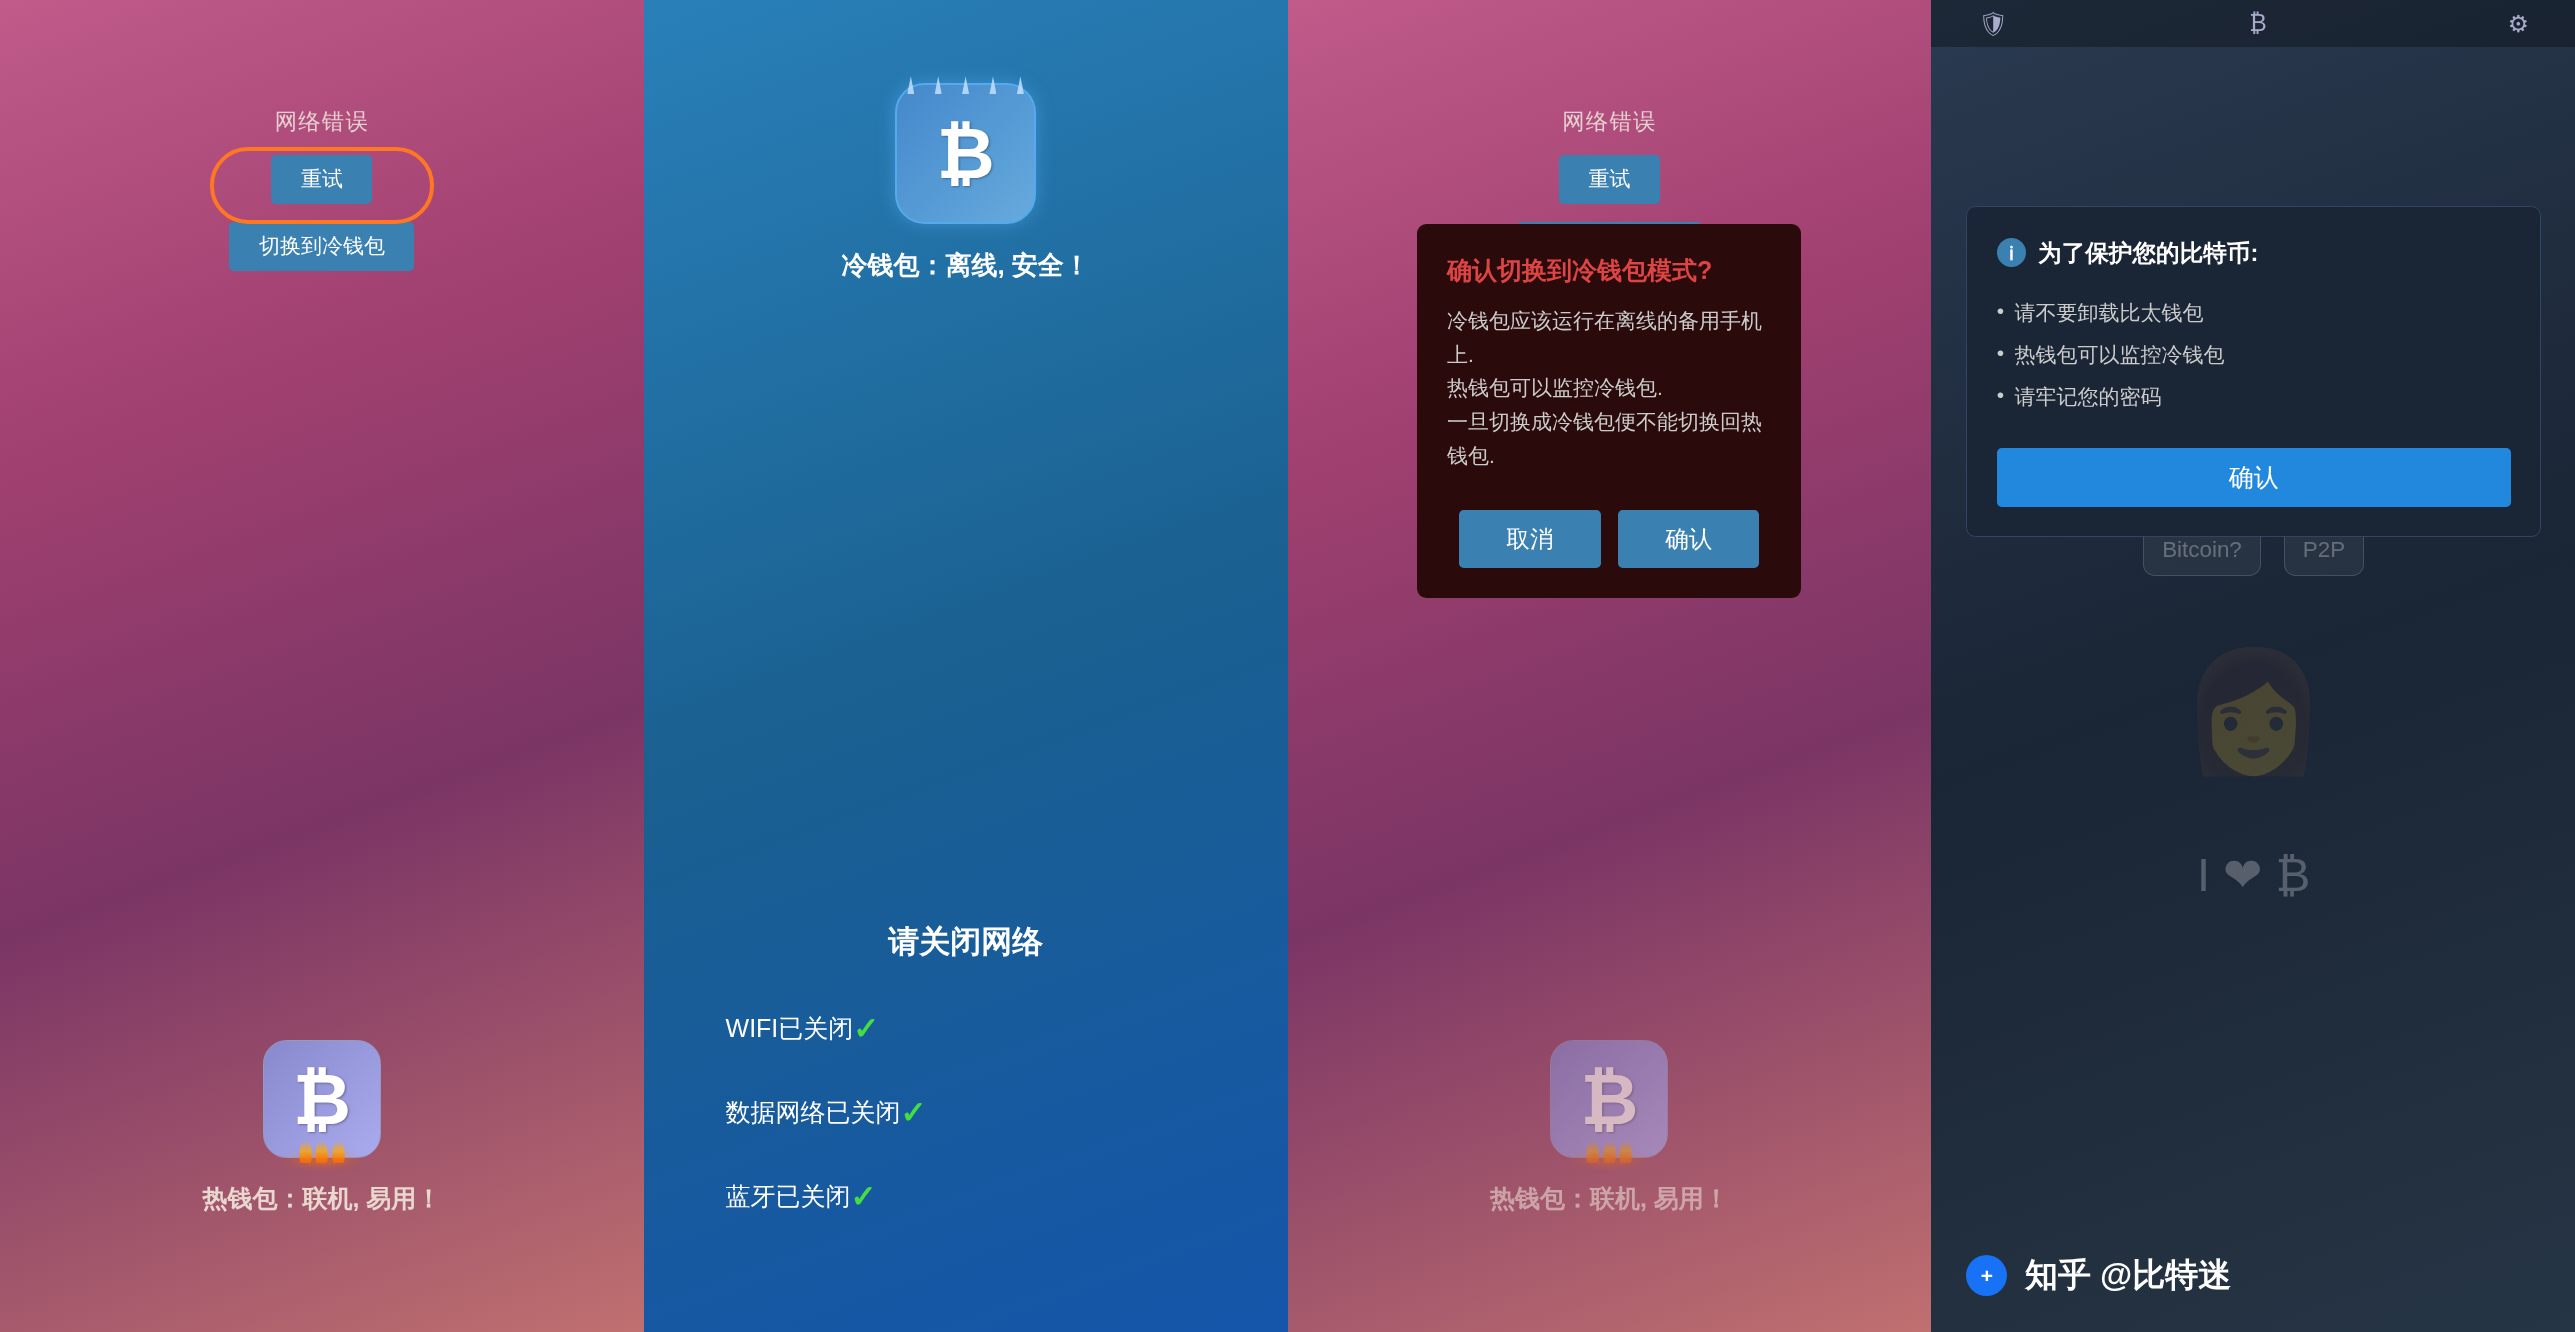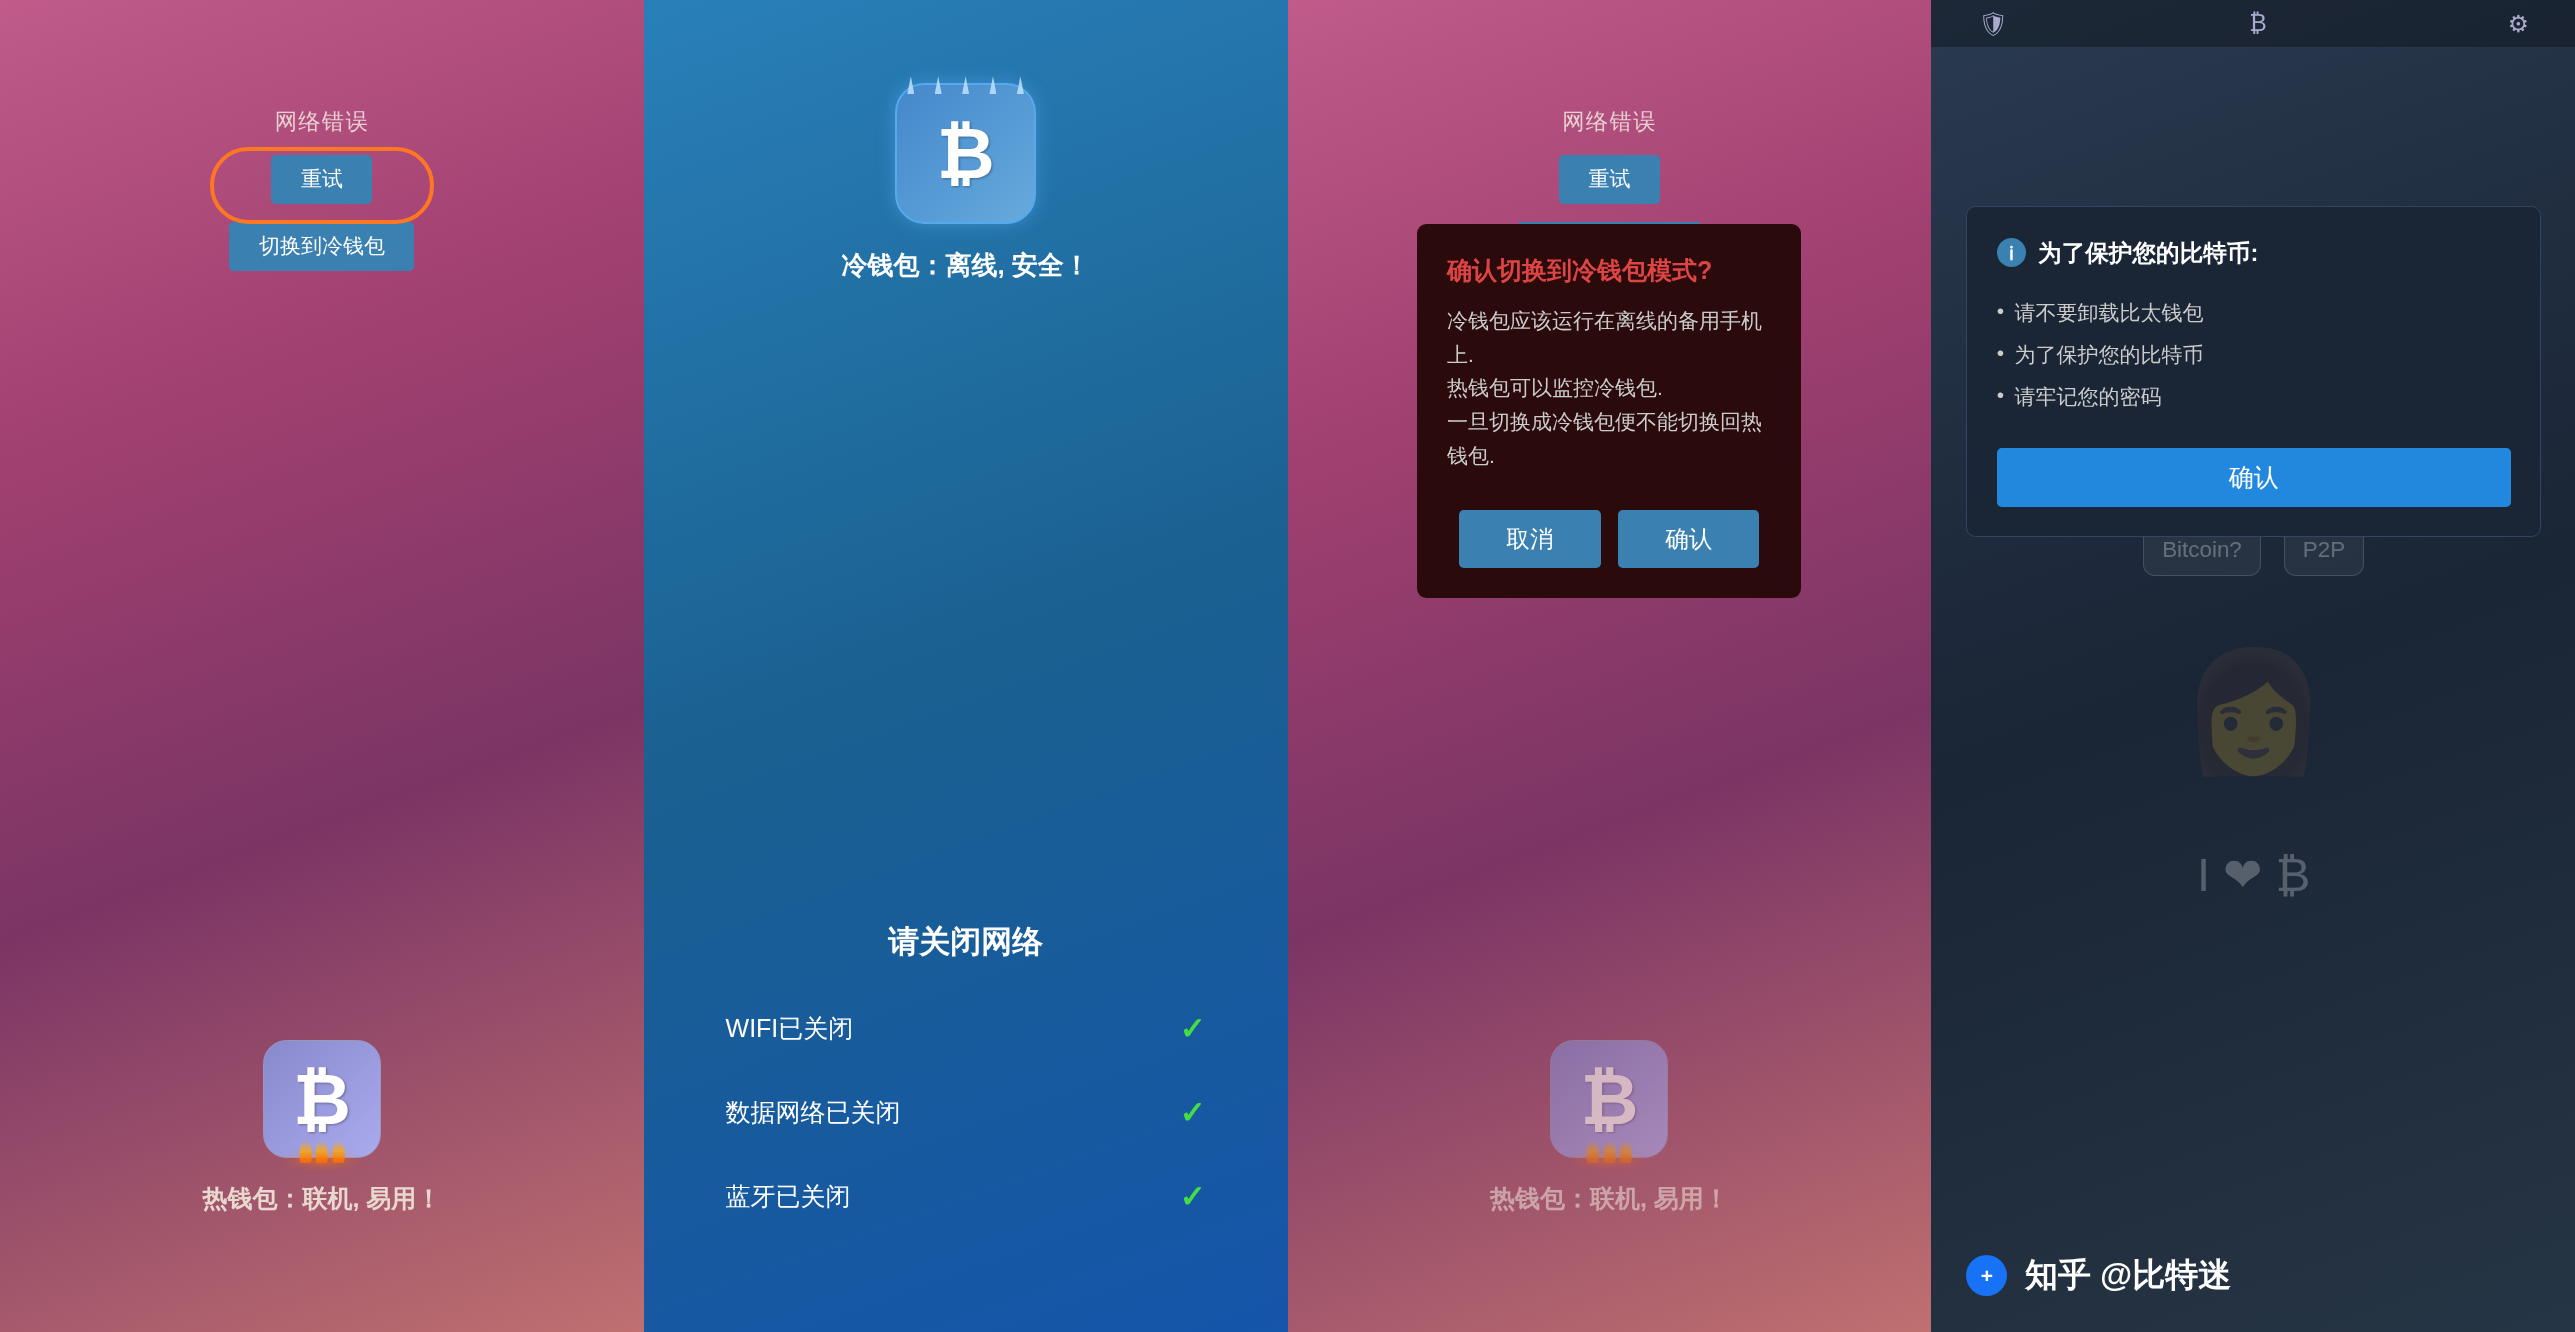--- a/index.html
+++ b/index.html
@@ -150,21 +150,20 @@
       color: white;
       font-size: 31px;
       font-weight: bold;
       text-align: center;
       width: 100%;
     }
     .network-item {
       display: flex;
       flex-direction: row;
       align-items: center;
-      justify-content: space-between;
       width: 100%;
       padding: 0 11.8px;
     }
     .network-item-label {
       color: white;
       font-size: 25px;
     }
     .check-mark {
       color: #44dd44;
       font-size: 31px;
@@ -539,21 +538,21 @@
     </div>
   </div>
 
   <div class="panel4-dialog">
     <div class="panel4-dialog-title">
       <div class="info-icon">ℹ</div>
       <span>为了保护您的比特币:</span>
     </div>
     <ul class="panel4-dialog-list">
       <li>请不要卸载比太钱包</li>
-      <li>为了保护您的比特币</li>
+      <li>热钱包可以监控冷钱包</li>
       <li>请牢记您的密码</li>
     </ul>
     <button class="btn-confirm-blue">确认</button>
   </div>
 
   <div class="panel4-footer">
     <div class="zhihu-logo">+</div>
     <span class="footer-text">知乎 @比特迷</span>
   </div>
 </div>

